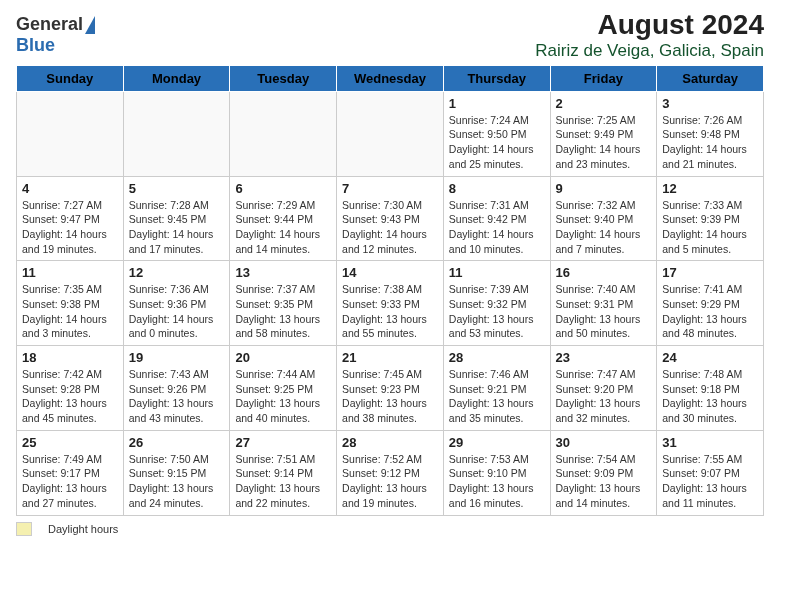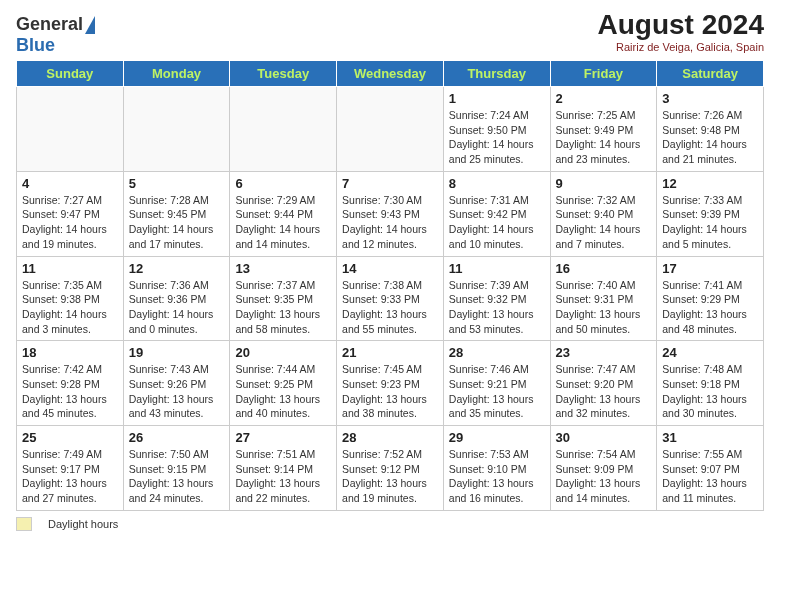--- a/index.html
+++ b/index.html
@@ -53,31 +53,31 @@
     .title-block {
       text-align: right;
     }
     .main-title {
       font-size: 28px;
       font-weight: bold;
       color: #222;
       line-height: 1.1;
     }
     .subtitle {
-      font-size: 11px;
-      color: #7f1d1d;
+      font-size: 17px;
+      color: #14532d;
     }
     .calendar {
       width: 100%;
       border-collapse: collapse;
       margin-top: 4px;
     }
     .calendar thead tr th {
       background: #2970b8;
-      color: #bef264;
+      color: #000000;
       font-size: 13px;
       font-weight: bold;
       text-align: center;
       padding: 5px 4px;
       border: 1px solid #fff;
     }
     .calendar tbody tr td {
       vertical-align: top;
       border: 1px solid #ccc;
       padding: 4px 5px 4px 5px;

